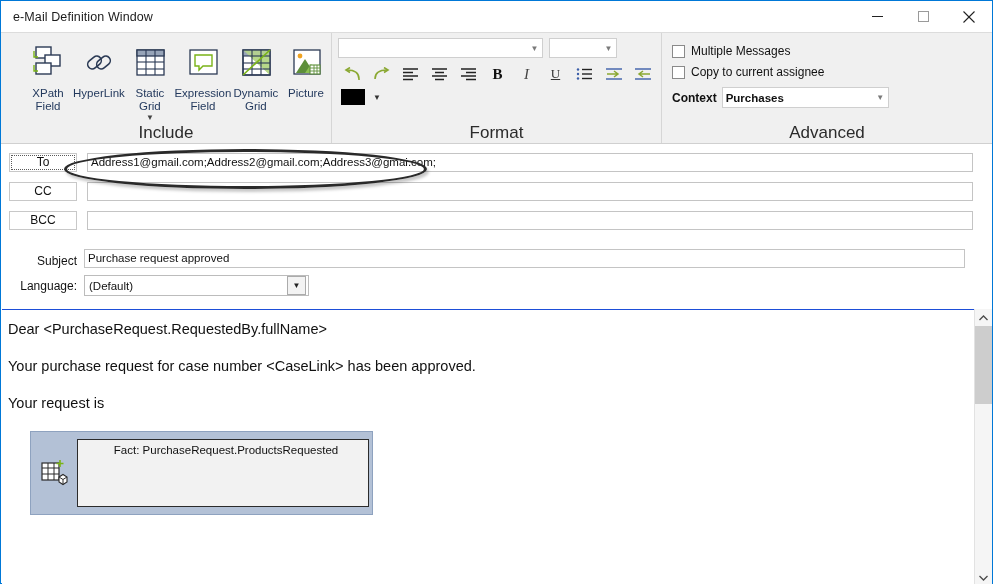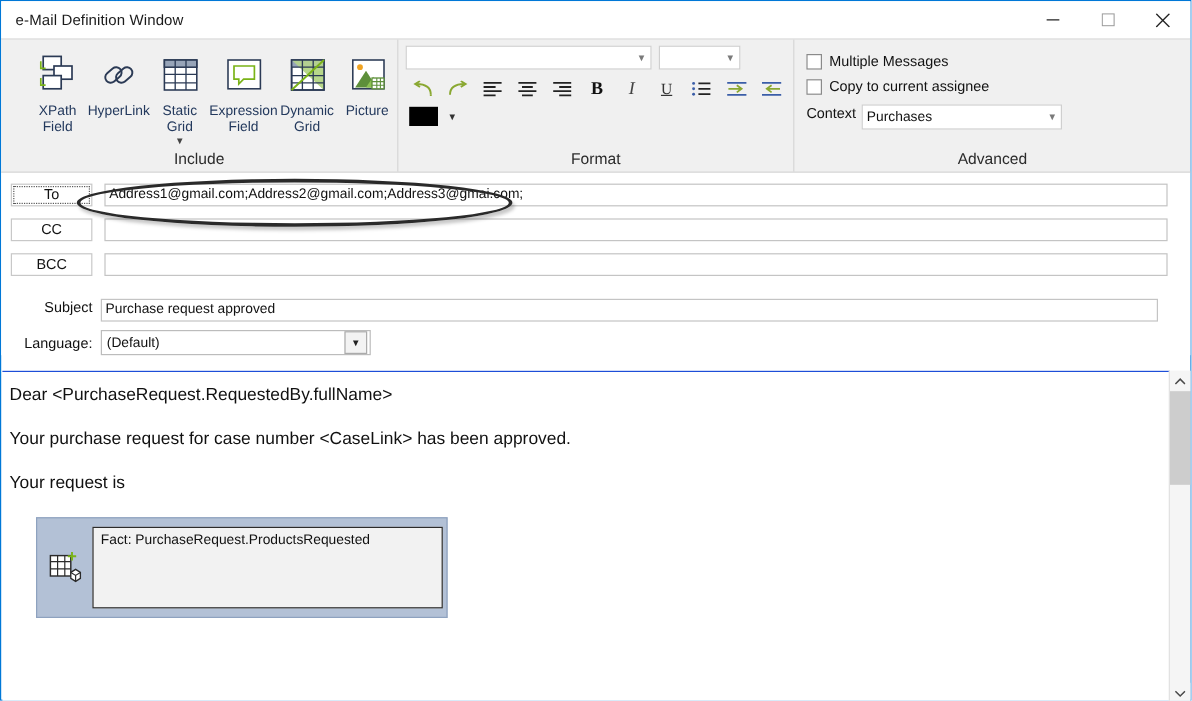--- a/index.html
+++ b/index.html
@@ -32,21 +32,21 @@
   
   .ribbon{
     position:relative;height:110px;background:#f0f0f0;
     border-top:1px solid #dcdcdc;border-bottom:1px solid #d0d0d0;
     display:flex;
   }
   .rgroup{position:relative;height:110px;box-sizing:border-box;display:flex;flex-direction:column;}
   .rgroup + .rgroup{border-left:1px solid #d6d6d6;}
   .rgroup-body{flex:1;display:flex;align-items:flex-start;padding-top:4px;padding-left:22px;}
   .rgroup-title{
-    height:18px;line-height:16px;text-align:center;font-size:13px;color:#2b2b2b;
+    height:18px;line-height:16px;text-align:center;font-size:17px;color:#2b2b2b;
   }
 
   .ritem{
     width:56px;display:flex;flex-direction:column;align-items:center;
     padding-top:4px;cursor:default;
   }
   .ritem .glyph{height:44px;display:flex;align-items:center;justify-content:center;}
   .ritem .lbl{
     font-size:11.5px;color:#1f3864;text-align:center;line-height:13px;margin-top:2px;
     color:#23395d;
@@ -79,41 +79,41 @@
   .color-caret{margin-left:8px;font-size:8px;color:#333;}
 
   
   .adv-body{flex-direction:column;padding:8px 0 0 10px;}
   .chk-row{display:flex;align-items:center;height:20px;margin-bottom:1px;}
   .chkbox{
     width:13px;height:13px;border:1px solid #8a8a8a;background:#fff;box-sizing:border-box;
     margin-right:6px;
   }
   .chk-lbl{font-size:12px;color:#111;}
-  .ctx-row{display:flex;margin-top:4px;}
+  .ctx-row{display:flex;align-items:center;margin-top:4px;font-weight:bold;}
   .ctx-lbl{font-size:12px;color:#111;margin-right:5px;}
   .combo-ctx{width:167px;height:21px;}
 
   
   .fields{position:relative;padding-top:7px;background:#fff;}
   .frow{display:flex;align-items:center;height:22px;margin-bottom:7px;}
   .addr-btn{
     width:68px;height:19px;margin-left:8px;box-sizing:border-box;
     border:1px solid #c8c8c8;background:#fff;
     display:flex;align-items:center;justify-content:center;
     font-size:12px;color:#111;cursor:default;
   }
   .addr-btn.focused{outline:1px dotted #5a5a5a;outline-offset:-3px;}
   .addr-input{
     margin-left:10px;height:19px;width:886px;box-sizing:border-box;
     border:1px solid #c4c4c4;background:#fff;
     font-size:11.5px;color:#111;padding:0 3px;line-height:17px;
     white-space:nowrap;overflow:hidden;
   }
-  .subj-row{display:flex;align-items:flex-start;height:19px;margin-top:18px;}
+  .subj-row{display:flex;align-items:flex-end;height:19px;margin-top:18px;}
   .subj-lbl{width:76px;text-align:right;font-size:12px;color:#111;}
   .subj-input{
     margin-left:7px;height:19px;width:881px;box-sizing:border-box;
     border:1px solid #c4c4c4;background:#fff;font-size:11.5px;color:#111;
     padding:0 3px;line-height:17px;
   }
   .lang-row{display:flex;align-items:center;height:21px;margin-top:7px;}
   .lang-lbl{width:76px;text-align:right;font-size:12px;color:#111;}
   .lang-combo{
     margin-left:7px;width:225px;height:21px;box-sizing:border-box;
@@ -143,21 +143,21 @@
   }
   .para{font-size:14.5px;color:#111;margin:0 0 19px 0;line-height:18px;}
   .grid-widget{
     width:343px;height:84px;background:#b3c1d6;border:1px solid #8ea2bf;
     box-sizing:border-box;display:flex;align-items:center;margin:0 0 22px 22px;
     padding-left:2px;
   }
   .grid-icon{width:44px;display:flex;align-items:center;justify-content:center;}
   .grid-inner{
     flex:1;height:68px;margin-right:3px;background:#f2f2f2;border:1px solid #2b2b2b;
-    box-sizing:border-box;font-size:11.5px;color:#111;padding:4px 0 0 6px;
+    box-sizing:border-box;font-size:11.5px;color:#111;padding:4px 0 0 6px;text-align:center;
   }
 
   
   .vscroll{
     position:absolute;right:0;top:0;width:17px;bottom:0;background:#f5f5f5;
     border-left:1px solid #e2e2e2;
   }
   .sb-arrow{
     width:17px;height:17px;display:flex;align-items:center;justify-content:center;
     color:#5a5a5a;font-size:8px;background:#f5f5f5;

